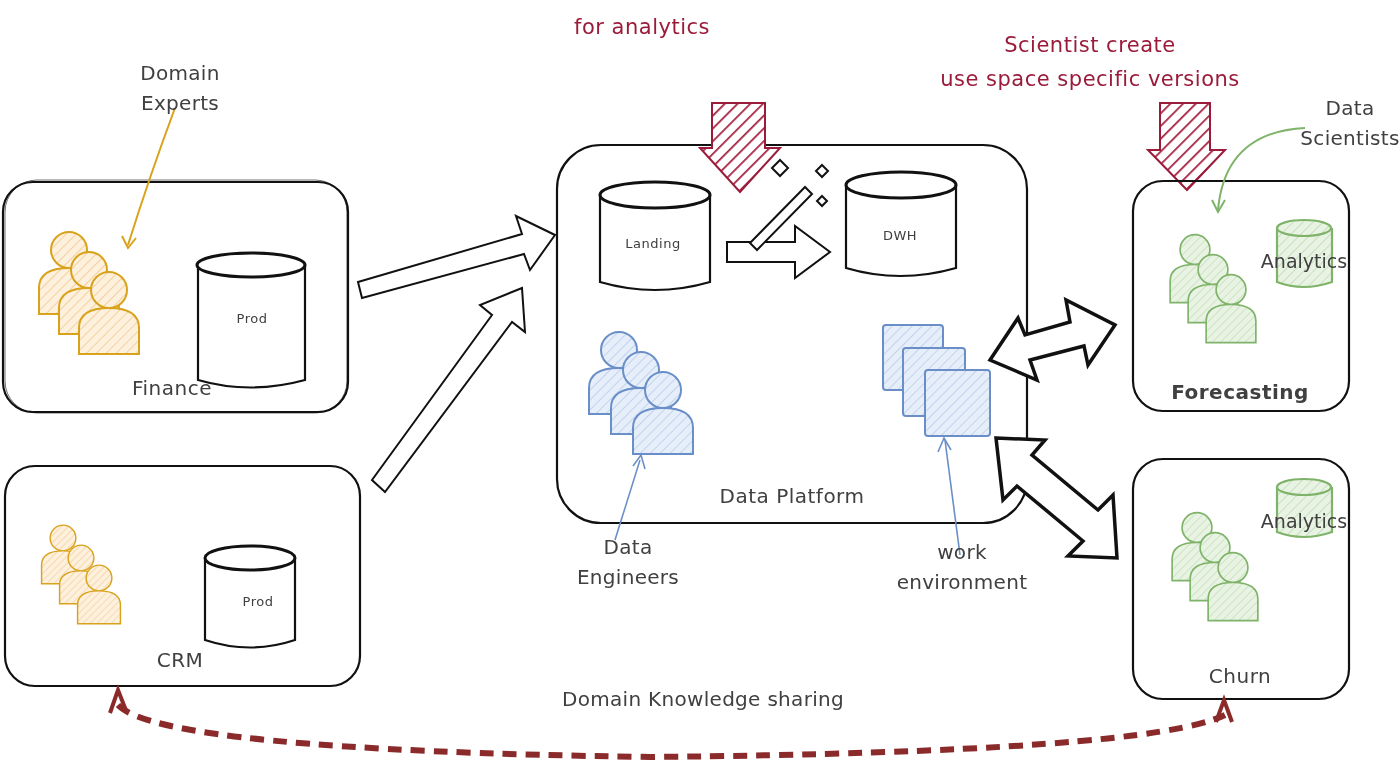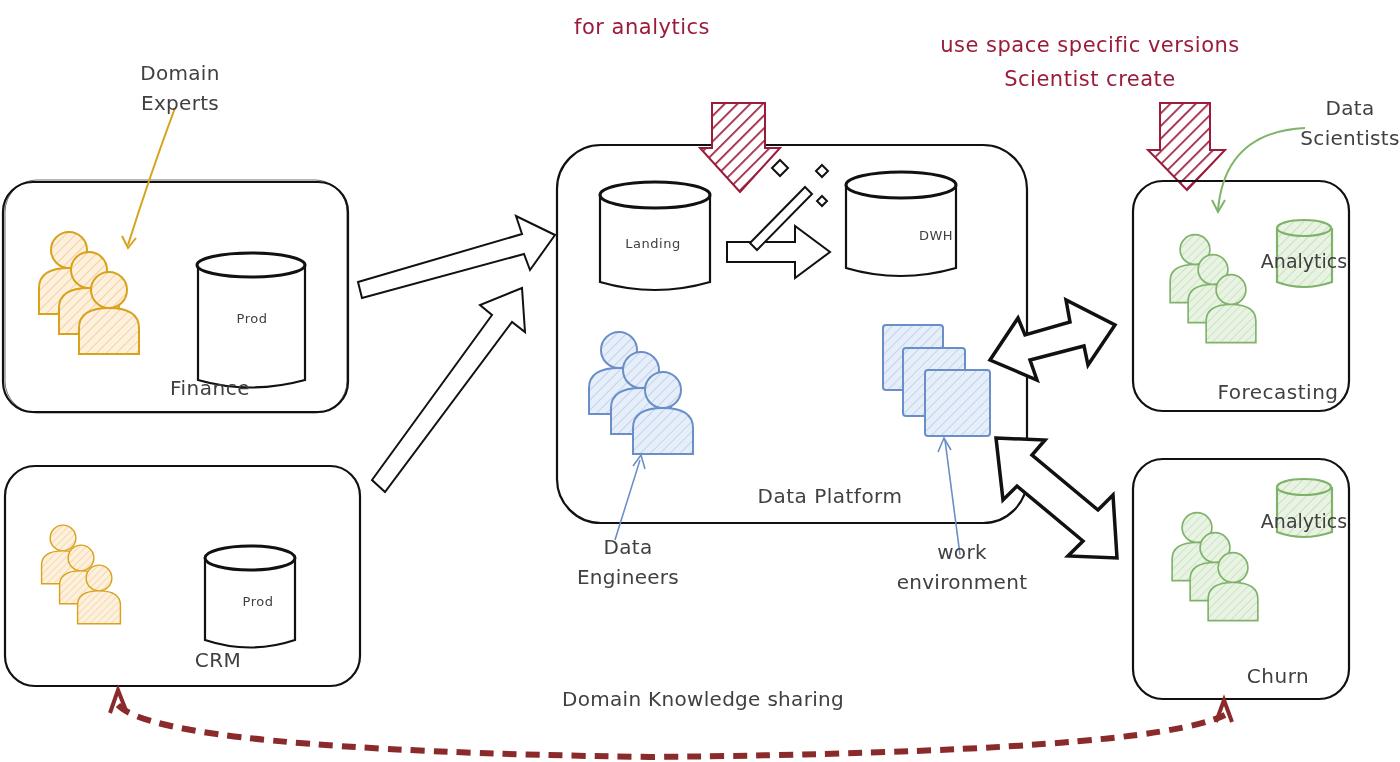--- a/index.html
+++ b/index.html
@@ -3,21 +3,21 @@
 <meta charset="utf-8">
 <style>
   html, body { margin: 0; padding: 0; background: #ffffff; }
   body { width: 1400px; height: 762px; position: relative; overflow: hidden;
          font-family: "DejaVu Sans", sans-serif; }
   #canvas { position: absolute; left: 0; top: 0; width: 1400px; height: 762px; }
   .lbl { position: absolute; font-family: "DejaVu Sans", sans-serif; color: #404040; white-space: nowrap; }
   .lbl.center { transform: translateX(-50%); text-align: center; }
   .note { color: #9b1b3a; font-size: 21px; line-height: 34px; letter-spacing: 0.5px; }
   .actor { font-size: 20px; line-height: 30px; letter-spacing: 0.3px; }
-  .box-title { font-size: 20px; letter-spacing: 0.5px; margin-left: 38px; }
+  .box-title { font-size: 20px; letter-spacing: 0.5px; }
   .db-label { font-size: 13px; letter-spacing: 0.5px; }
   .small { font-size: 19px; }
 </style>
 </head>
 <body>
 
 <svg id="canvas" viewBox="0 0 1400 762" xmlns="http://www.w3.org/2000/svg">
   <defs>
     <pattern id="hatch-orange" width="7" height="7" patternUnits="userSpaceOnUse" patternTransform="rotate(45)">
       <rect width="7" height="7" fill="#fdf0dc"></rect>
@@ -167,22 +167,22 @@
     <path d="M118 705 Q160 750 650 757 Q1150 752 1225 715" stroke-dasharray="14 9"></path>
     <path d="M110 713 L118 690 L127 713" stroke-width="4"></path>
     <path d="M1216 722 L1224 700 L1232 722" stroke-width="4"></path>
   </g>
 </svg>
 
 <div class="lbl center note" style="left:642px; top:10px;">
   <div>for analytics</div>
 </div>
 <div class="lbl center note" style="left:1090px; top:28px;">
+  <div>Scientist create</div>
   <div>use space specific versions</div>
-  <div>Scientist create</div>
 </div>
 
 <div class="lbl center actor" style="left:180px; top:58px;">
   <div>Domain</div>
   <div>Experts</div>
 </div>
 <div class="lbl center actor" style="left:1350px; top:93px;">
   <div>Data</div>
   <div>Scientists</div>
 </div>
@@ -195,20 +195,20 @@
   <div>environment</div>
 </div>
 
 <div class="lbl center box-title" style="left:172px; top:376px;">Finance</div>
 <div class="lbl center db-label" style="left:252px; top:311px;">Prod</div>
 <div class="lbl center box-title" style="left:180px; top:648px;">CRM</div>
 <div class="lbl center db-label" style="left:258px; top:594px;">Prod</div>
 
 <div class="lbl center box-title" style="left:792px; top:484px;">Data Platform</div>
 <div class="lbl center db-label" style="left:653px; top:236px;">Landing</div>
-<div class="lbl center db-label" style="left:900px; top:228px;margin-left:36px;">DWH</div>
-
-<div class="lbl center box-title" style="left:1240px; top:380px;">Forecasting</div>
+<div class="lbl center db-label" style="left:900px; top:228px;">DWH</div>
+
+<div class="lbl center box-title" style="left:1240px; top:380px;font-weight:bold;">Forecasting</div>
 <div class="lbl center small" style="left:1304px; top:250px;">Analytics</div>
 <div class="lbl center box-title" style="left:1240px; top:664px;text-align:center;">Churn</div>
 <div class="lbl center small" style="left:1304px; top:510px;">Analytics</div>
 
 <div class="lbl center actor" style="left:703px; top:684px;">Domain Knowledge sharing</div>
 
 </body></html>

